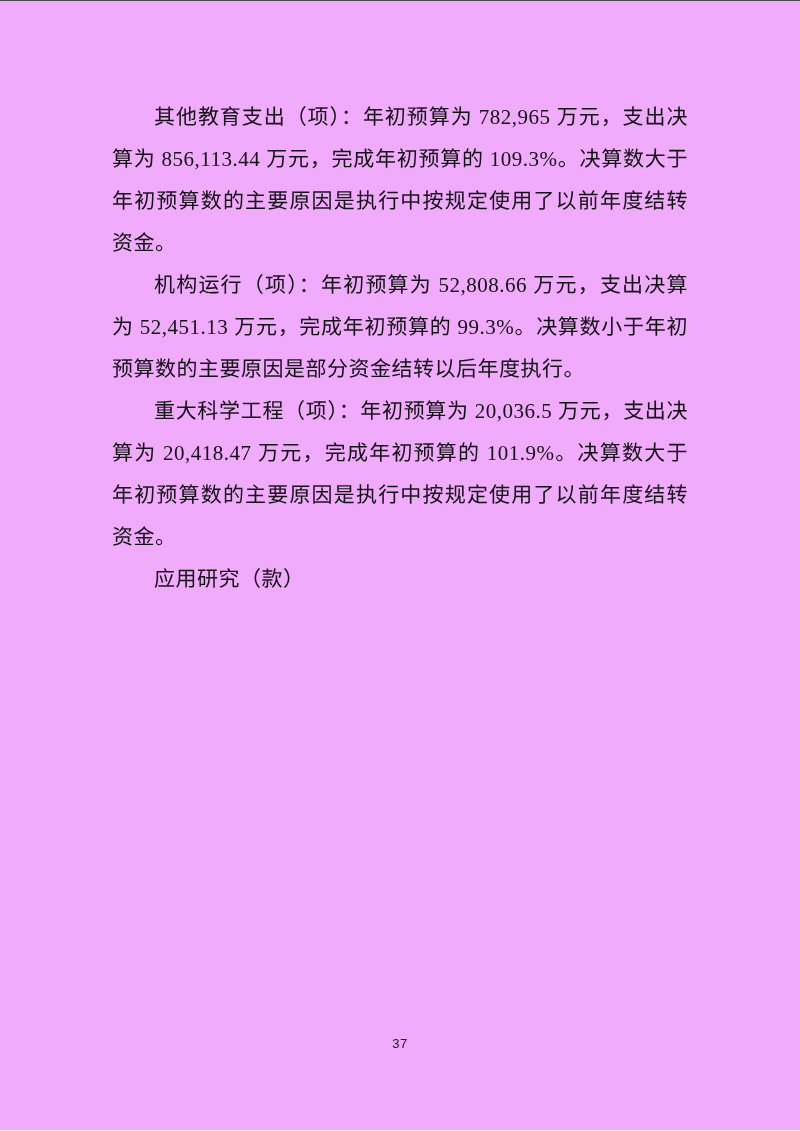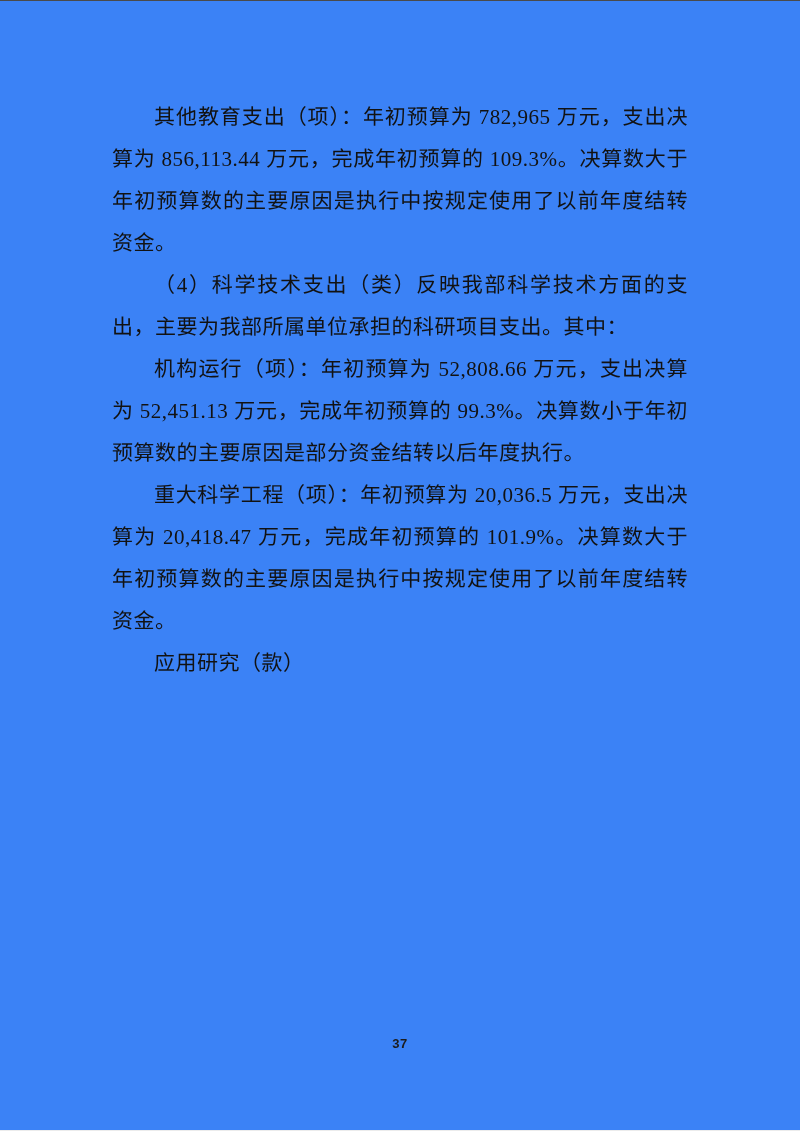--- a/index.html
+++ b/index.html
@@ -5,21 +5,21 @@
   html, body {
     margin: 0;
     padding: 0;
     background: #ffffff;
   }
   .page {
     position: relative;
     width: 800px;
     height: 1131px;
     margin: 0 auto;
-    background: #3b82f6;
+    background: #f0abfc;
     box-sizing: border-box;
     border-top: 1px solid #4a4a4a;      
     border-bottom: 1px solid #ececec;   
     overflow: hidden;
     font-family: "Liberation Serif", "DejaVu Serif", serif;
     color: #121212;
   }
   .body-text {
     position: absolute;
     top: 95px;
@@ -40,32 +40,31 @@
     position: absolute;
     left: 0;
     right: 0;
     top: 1033px;
     text-align: center;
   }
   .page-number {
     display: inline-block;
     font-family: "Liberation Sans", "DejaVu Sans", sans-serif;
     font-size: 13px;
-    font-weight: 700;
+    font-weight: 400;
     color: #1c1c1c;
     letter-spacing: 0.5px;
   }
 </style>
 </head>
 <body>
 
 <div class="page">
   <main class="body-text">
     <p class="para">其他教育支出（项）：年初预算为 782,965 万元，支出决算为 856,113.44 万元，完成年初预算的 109.3%。决算数大于年初预算数的主要原因是执行中按规定使用了以前年度结转资金。</p>
-    <p class="para">（4）科学技术支出（类）反映我部科学技术方面的支出，主要为我部所属单位承担的科研项目支出。其中：</p>
     <p class="para">机构运行（项）：年初预算为 52,808.66 万元，支出决算为 52,451.13 万元，完成年初预算的 99.3%。决算数小于年初预算数的主要原因是部分资金结转以后年度执行。</p>
     <p class="para">重大科学工程（项）：年初预算为 20,036.5 万元，支出决算为 20,418.47 万元，完成年初预算的 101.9%。决算数大于年初预算数的主要原因是执行中按规定使用了以前年度结转资金。</p>
     <p class="para">应用研究（款）</p>
   </main>
 
   <footer class="footer">
     <span class="page-number">37</span>
   </footer>
 </div>
 

